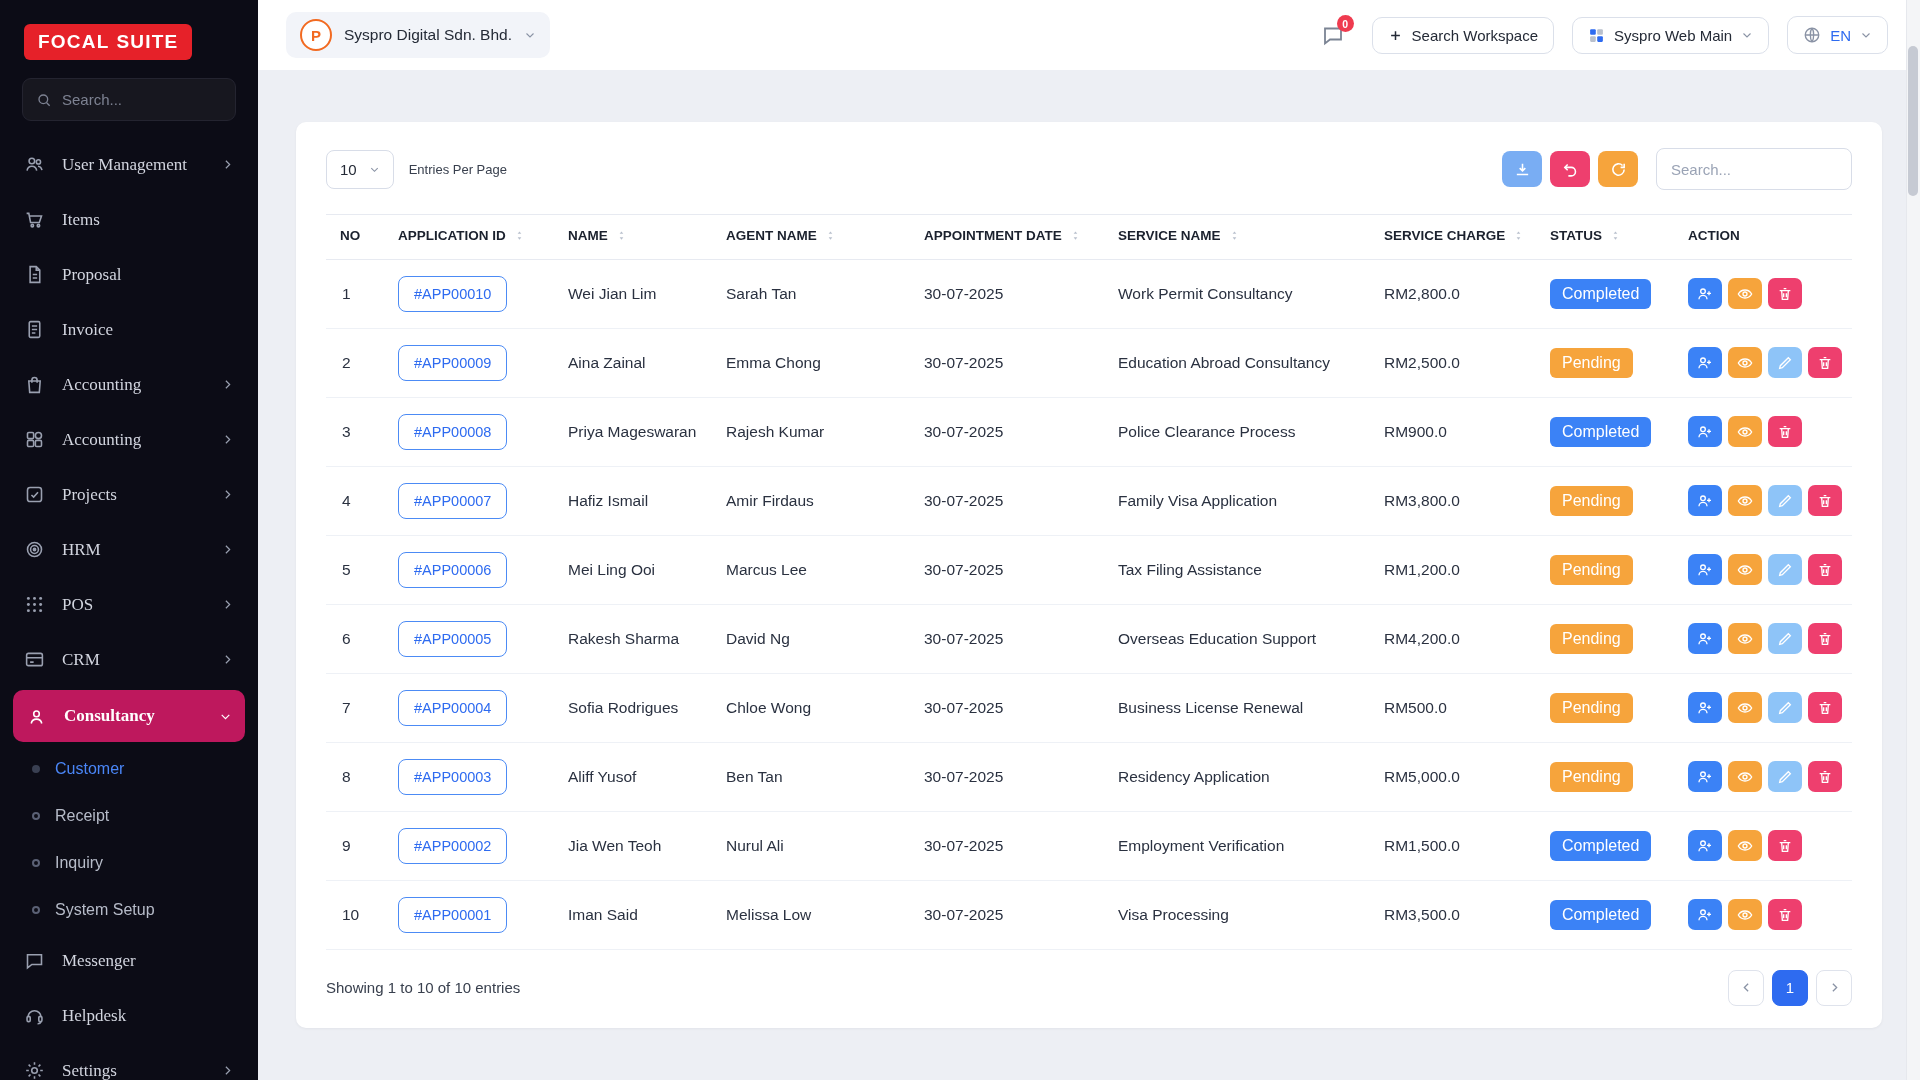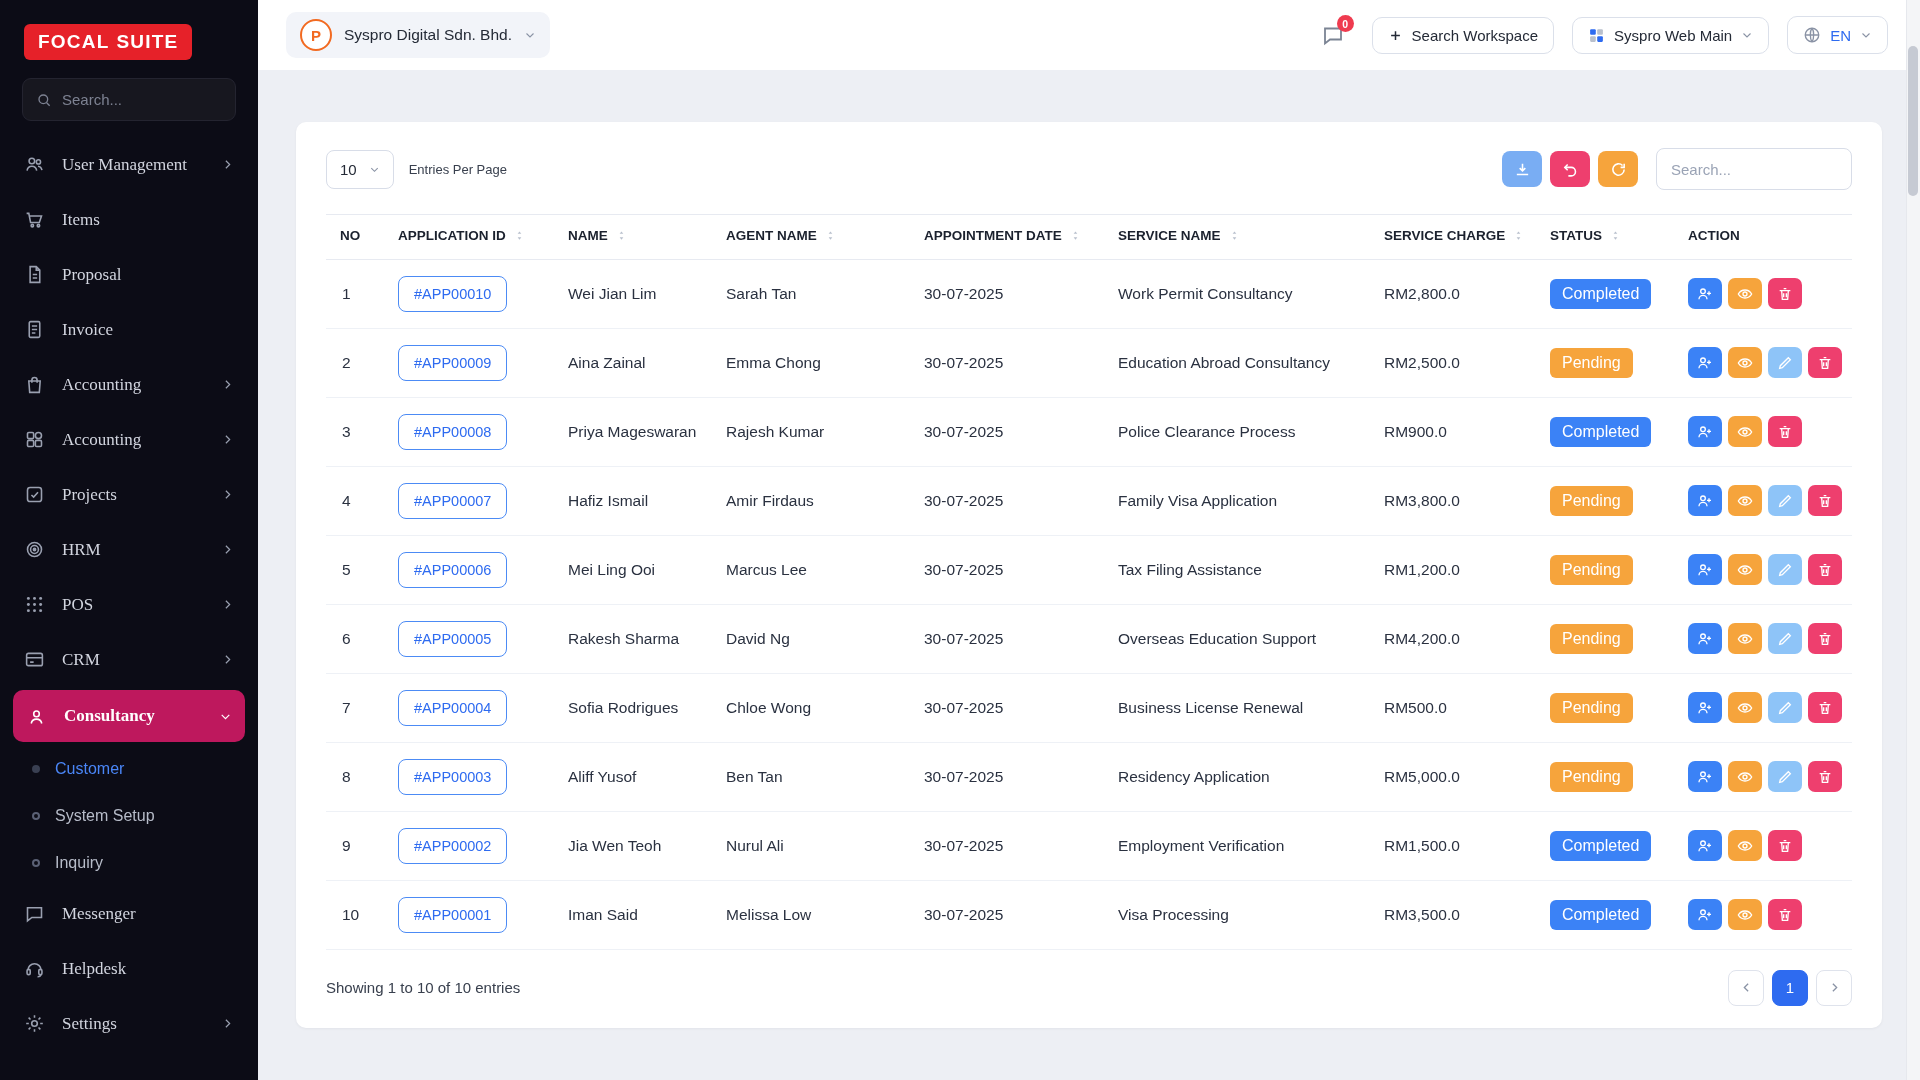--- a/index.html
+++ b/index.html
@@ -262,25 +262,29 @@
             <path d="M5 9l7 7 7-7"></path>
           </svg>
         </span>
       </div>
       <div class="smi active">
         <span class="dot"></span>
         <span>Customer</span>
       </div>
       <div class="smi">
         <span class="dot"></span>
-        <span>System Setup</span>
+        <span>Receipt</span>
       </div>
       <div class="smi">
         <span class="dot"></span>
         <span>Inquiry</span>
+      </div>
+      <div class="smi">
+        <span class="dot"></span>
+        <span>System Setup</span>
       </div>
       <div class="mi">
         <span class="ic">
           <svg viewBox="0 0 24 24" fill="none" stroke="currentColor" stroke-width="1.8">
             <path d="M4 5.5h16v11H9l-5 4v-15z"></path>
           </svg>
         </span>
         <span class="lbl">Messenger</span>
       </div>
       <div class="mi">

